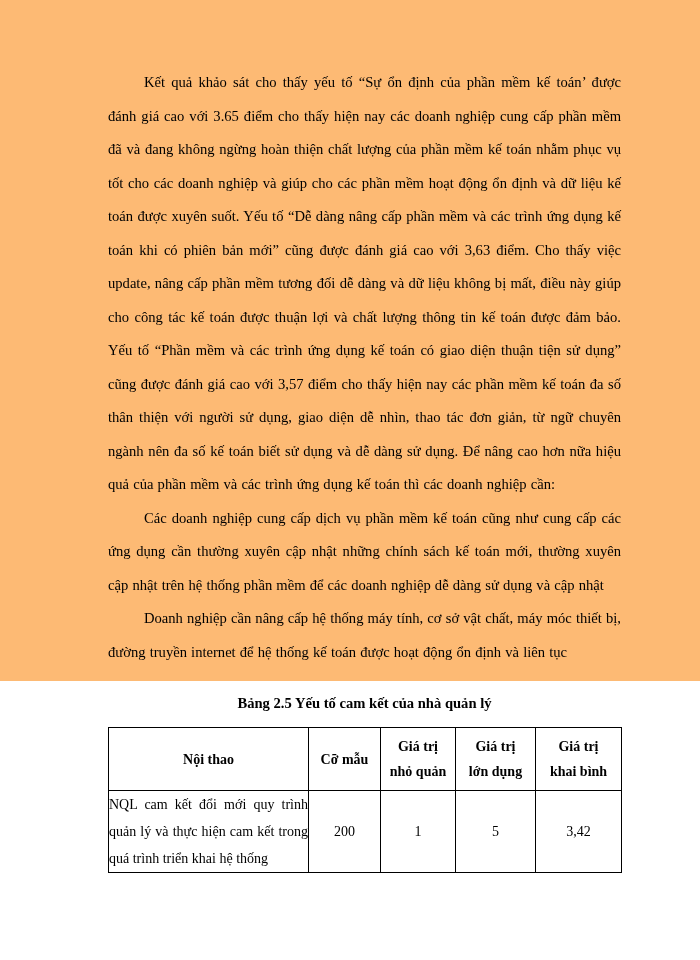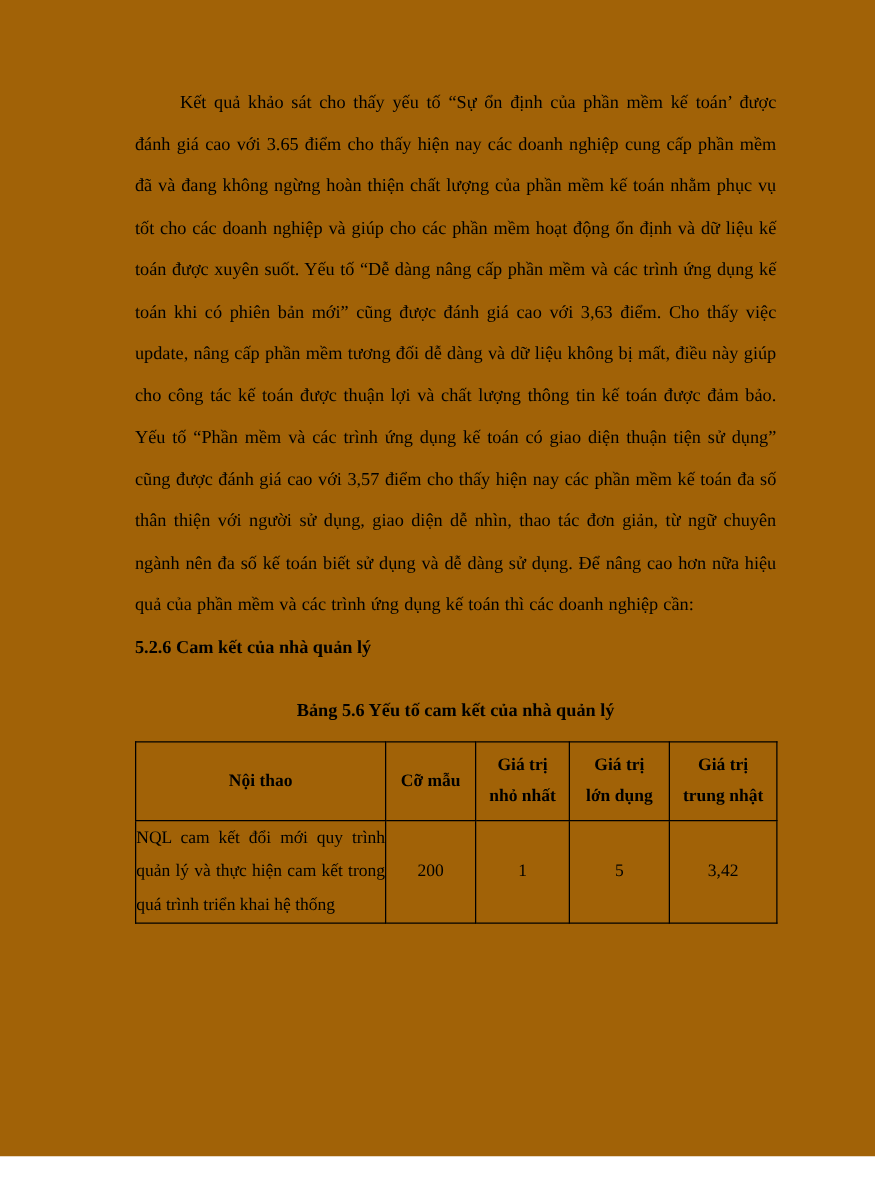--- a/index.html
+++ b/index.html
@@ -11,22 +11,22 @@
   body {
     width: 700px;
     height: 960px;
     overflow: hidden;
     font-family: "Liberation Serif", "DejaVu Serif", serif;
     color: #000000;
   }
   .page {
     position: relative;
     width: 700px;
-    height: 925px;
-    background: #a16207;
+    height: 681px;
+    background: #fdba74;
     box-sizing: border-box;
   }
   .content {
     position: absolute;
     left: 108px;
     top: 66px;
     width: 513px;
   }
   p.body-par {
     margin: 0;
@@ -96,54 +96,55 @@
   .hdr-line { display: block; }
 </style>
 </head>
 <body>
 
 <div class="page">
   <div class="content">
 
     <p class="body-par">Kết quả khảo sát cho thấy yếu tố “Sự ổn định của phần mềm kế toán’ được đánh giá cao với 3.65 điểm cho thấy hiện nay các doanh nghiệp cung cấp phần mềm đã và đang không ngừng hoàn thiện chất lượng của phần mềm kế toán nhằm phục vụ tốt cho các doanh nghiệp và giúp cho các phần mềm hoạt động ổn định và dữ liệu kế toán được xuyên suốt. Yếu tố “Dễ dàng nâng cấp phần mềm và các trình ứng dụng kế toán khi có phiên bản mới” cũng được đánh giá cao với 3,63 điểm. Cho thấy việc update, nâng cấp phần mềm tương đối dễ dàng và dữ liệu không bị mất, điều này giúp cho công tác kế toán được thuận lợi và chất lượng thông tin kế toán được đảm bảo. Yếu tố “Phần mềm và các trình ứng dụng kế toán có giao diện thuận tiện sử dụng” cũng được đánh giá cao với 3,57 điểm cho thấy hiện nay các phần mềm kế toán đa số thân thiện với người sử dụng, giao diện dễ nhìn, thao tác đơn giản, từ ngữ chuyên ngành nên đa số kế toán biết sử dụng và dễ dàng sử dụng. Để nâng cao hơn nữa hiệu quả của phần mềm và các trình ứng dụng kế toán thì các doanh nghiệp cần:</p>
 
+    <p class="body-par tight">Các doanh nghiệp cung cấp dịch vụ phần mềm kế toán cũng như cung cấp các ứng dụng cần thường xuyên cập nhật những chính sách kế toán mới, thường xuyên cập nhật trên hệ thống phần mềm để các doanh nghiệp dễ dàng sử dụng và cập nhật</p>
 
 
+    <p class="body-par tight">Doanh nghiệp cần nâng cấp hệ thống máy tính, cơ sở vật chất, máy móc thiết bị, đường truyền internet để hệ thống kế toán được hoạt động ổn định và liên tục</p>
 
-    <h3 class="section-heading">5.2.6 Cam kết của nhà quản lý</h3>
 
-    <div class="caption">Bảng 5.6 Yếu tố cam kết của nhà quản lý</div>
+    <div class="caption">Bảng 2.5 Yếu tố cam kết của nhà quản lý</div>
 
     <table class="data-table">
       <colgroup>
         <col class="col-content">
         <col class="col-sample">
         <col class="col-min">
         <col class="col-max">
         <col class="col-mean">
       </colgroup>
       <thead>
         <tr>
           <th>
             <span class="hdr-line">Nội thao</span>
           </th>
           <th>
             <span class="hdr-line">Cỡ mẫu</span>
           </th>
           <th>
             <span class="hdr-line">Giá trị</span>
-            <span class="hdr-line">nhỏ nhất</span>
+            <span class="hdr-line">nhỏ quản</span>
           </th>
           <th>
             <span class="hdr-line">Giá trị</span>
             <span class="hdr-line">lớn dụng</span>
           </th>
           <th>
             <span class="hdr-line">Giá trị</span>
-            <span class="hdr-line">trung nhật</span>
+            <span class="hdr-line">khai bình</span>
           </th>
         </tr>
       </thead>
       <tbody>
         <tr>
           <td class="cell-text">NQL cam kết đổi mới quy trình quản lý và thực hiện cam kết trong quá trình triển khai hệ thống</td>
           <td class="cell-num">200</td>
           <td class="cell-num">1</td>
           <td class="cell-num">5</td>
           <td class="cell-num">3,42</td>

